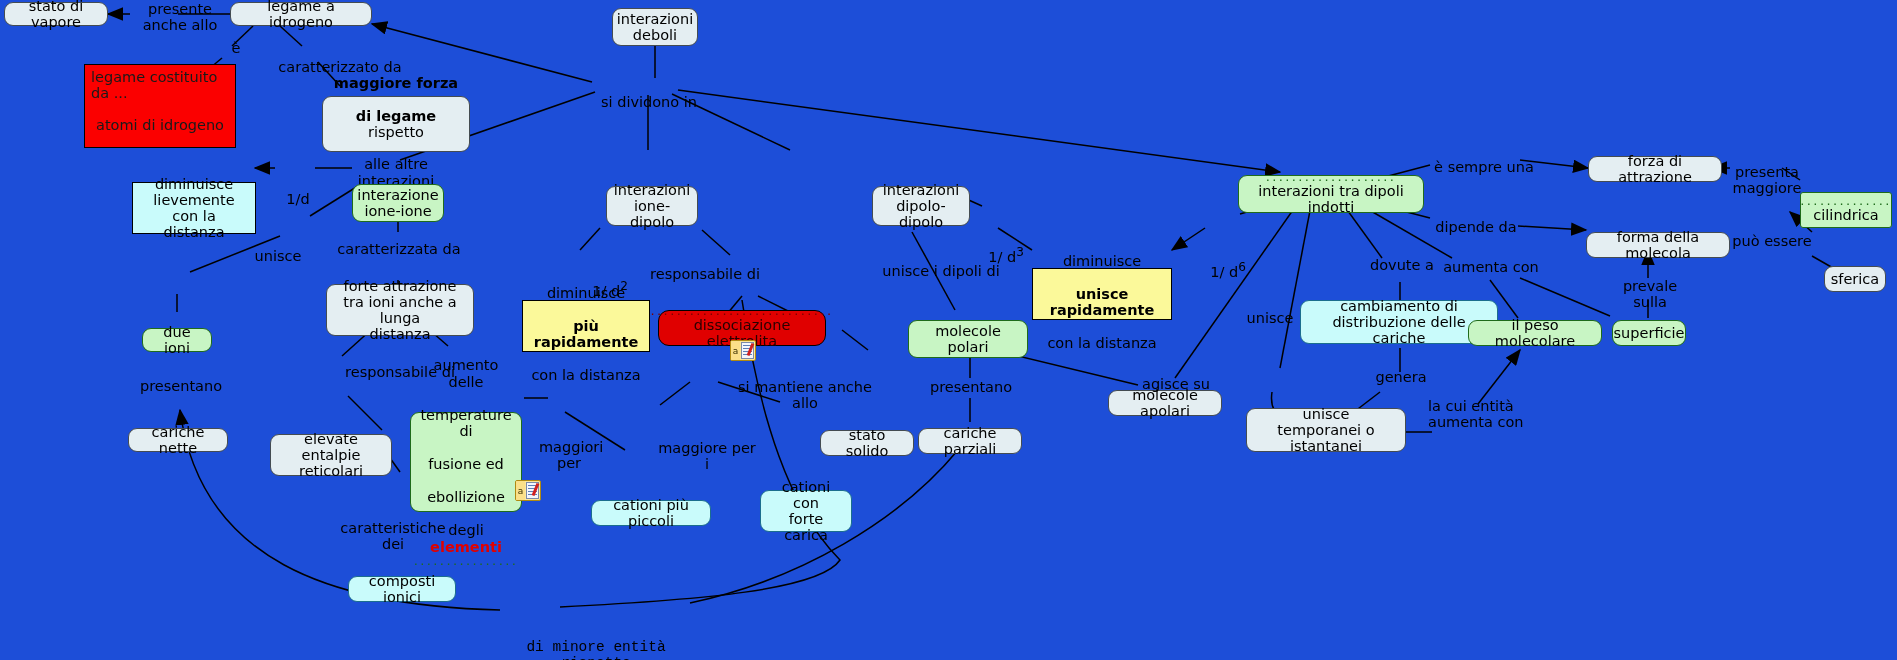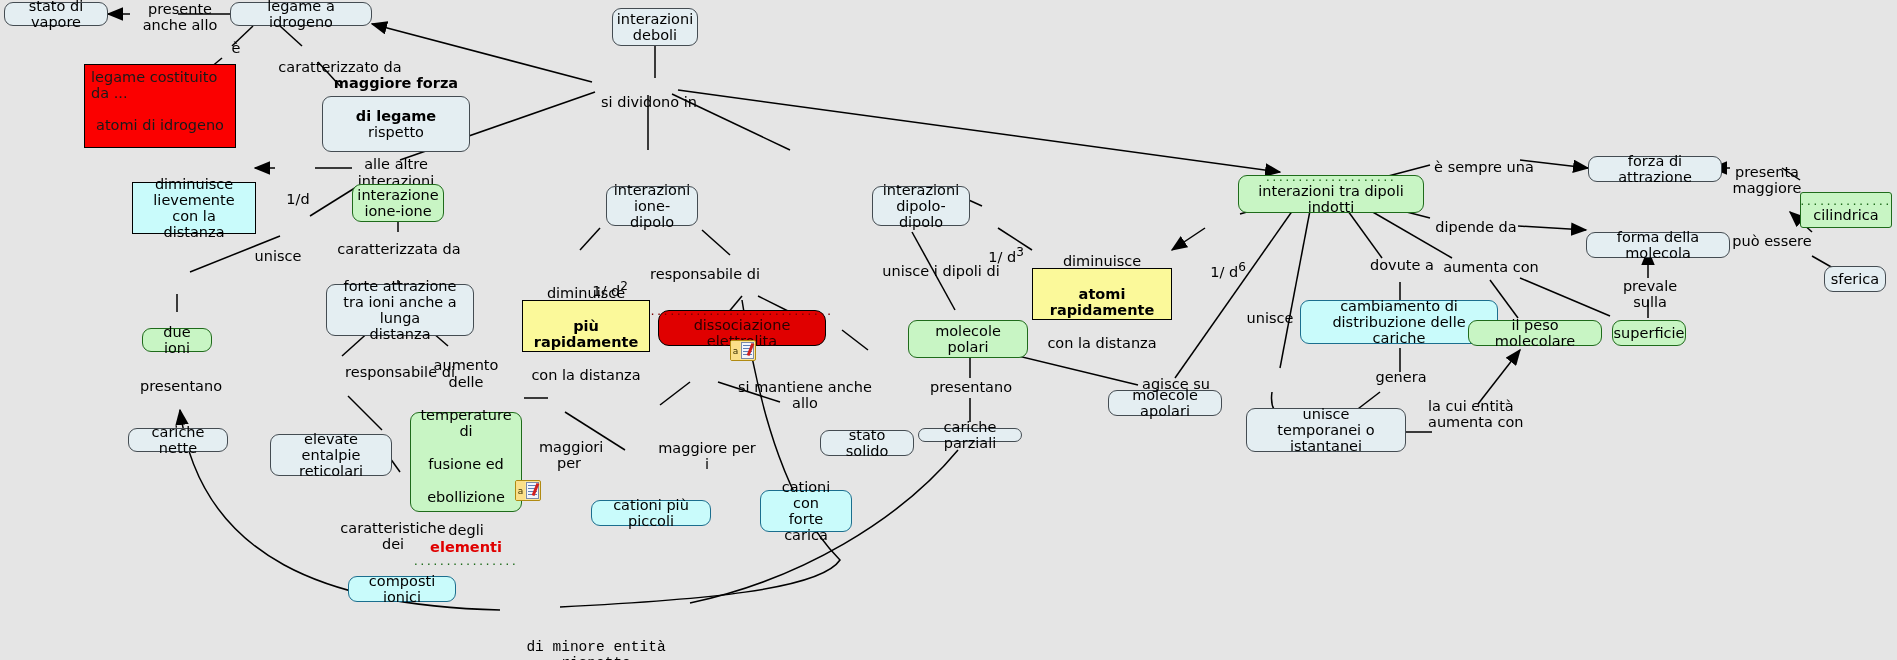--- a/index.html
+++ b/index.html
@@ -5,21 +5,21 @@
 <style>
   html, body {
     margin: 0;
     padding: 0;
     background: #ffffff;
   }
   #canvas {
     position: relative;
     width: 1897px;
     height: 660px;
-    background: #e5e5e5;
+    background: #1d4ed8;
     font-family: "DejaVu Sans", "Liberation Sans", sans-serif;
     overflow: hidden;
   }
   svg.links {
     position: absolute;
     left: 0; top: 0;
     width: 1897px;
     height: 660px;
     pointer-events: none;
   }
@@ -352,28 +352,28 @@
 
   <div class="node n-grey" style="left:872px; top:186px; width:98px; height:40px;">
     <span>interazioni
 dipolo-dipolo</span>
   </div>
 
   <div class="node n-green" style="left:908px; top:320px; width:120px; height:38px;">
     <span>molecole polari</span>
   </div>
 
-  <div class="node n-grey" style="left:918px; top:428px; width:104px; height:14px;">
+  <div class="node n-grey" style="left:918px; top:428px; width:104px; height:26px;">
     <span>cariche parziali</span>
   </div>
 
   <div class="node n-yellow" style="left:1032px; top:268px; width:140px; height:52px;">
     <span>
       <span>diminuisce</span><br>
-      <b>atomi rapidamente</b><br>
+      <b>unisce rapidamente</b><br>
       <span>con la distanza</span>
     </span>
   </div>
 
   <div class="node n-green" style="left:1238px; top:175px; width:186px; height:38px; padding-top:1px;">
     <span class="dots">....................</span>
     <span>interazioni tra dipoli indotti</span>
   </div>
 
   <div class="node n-grey" style="left:1108px; top:390px; width:114px; height:26px;">

